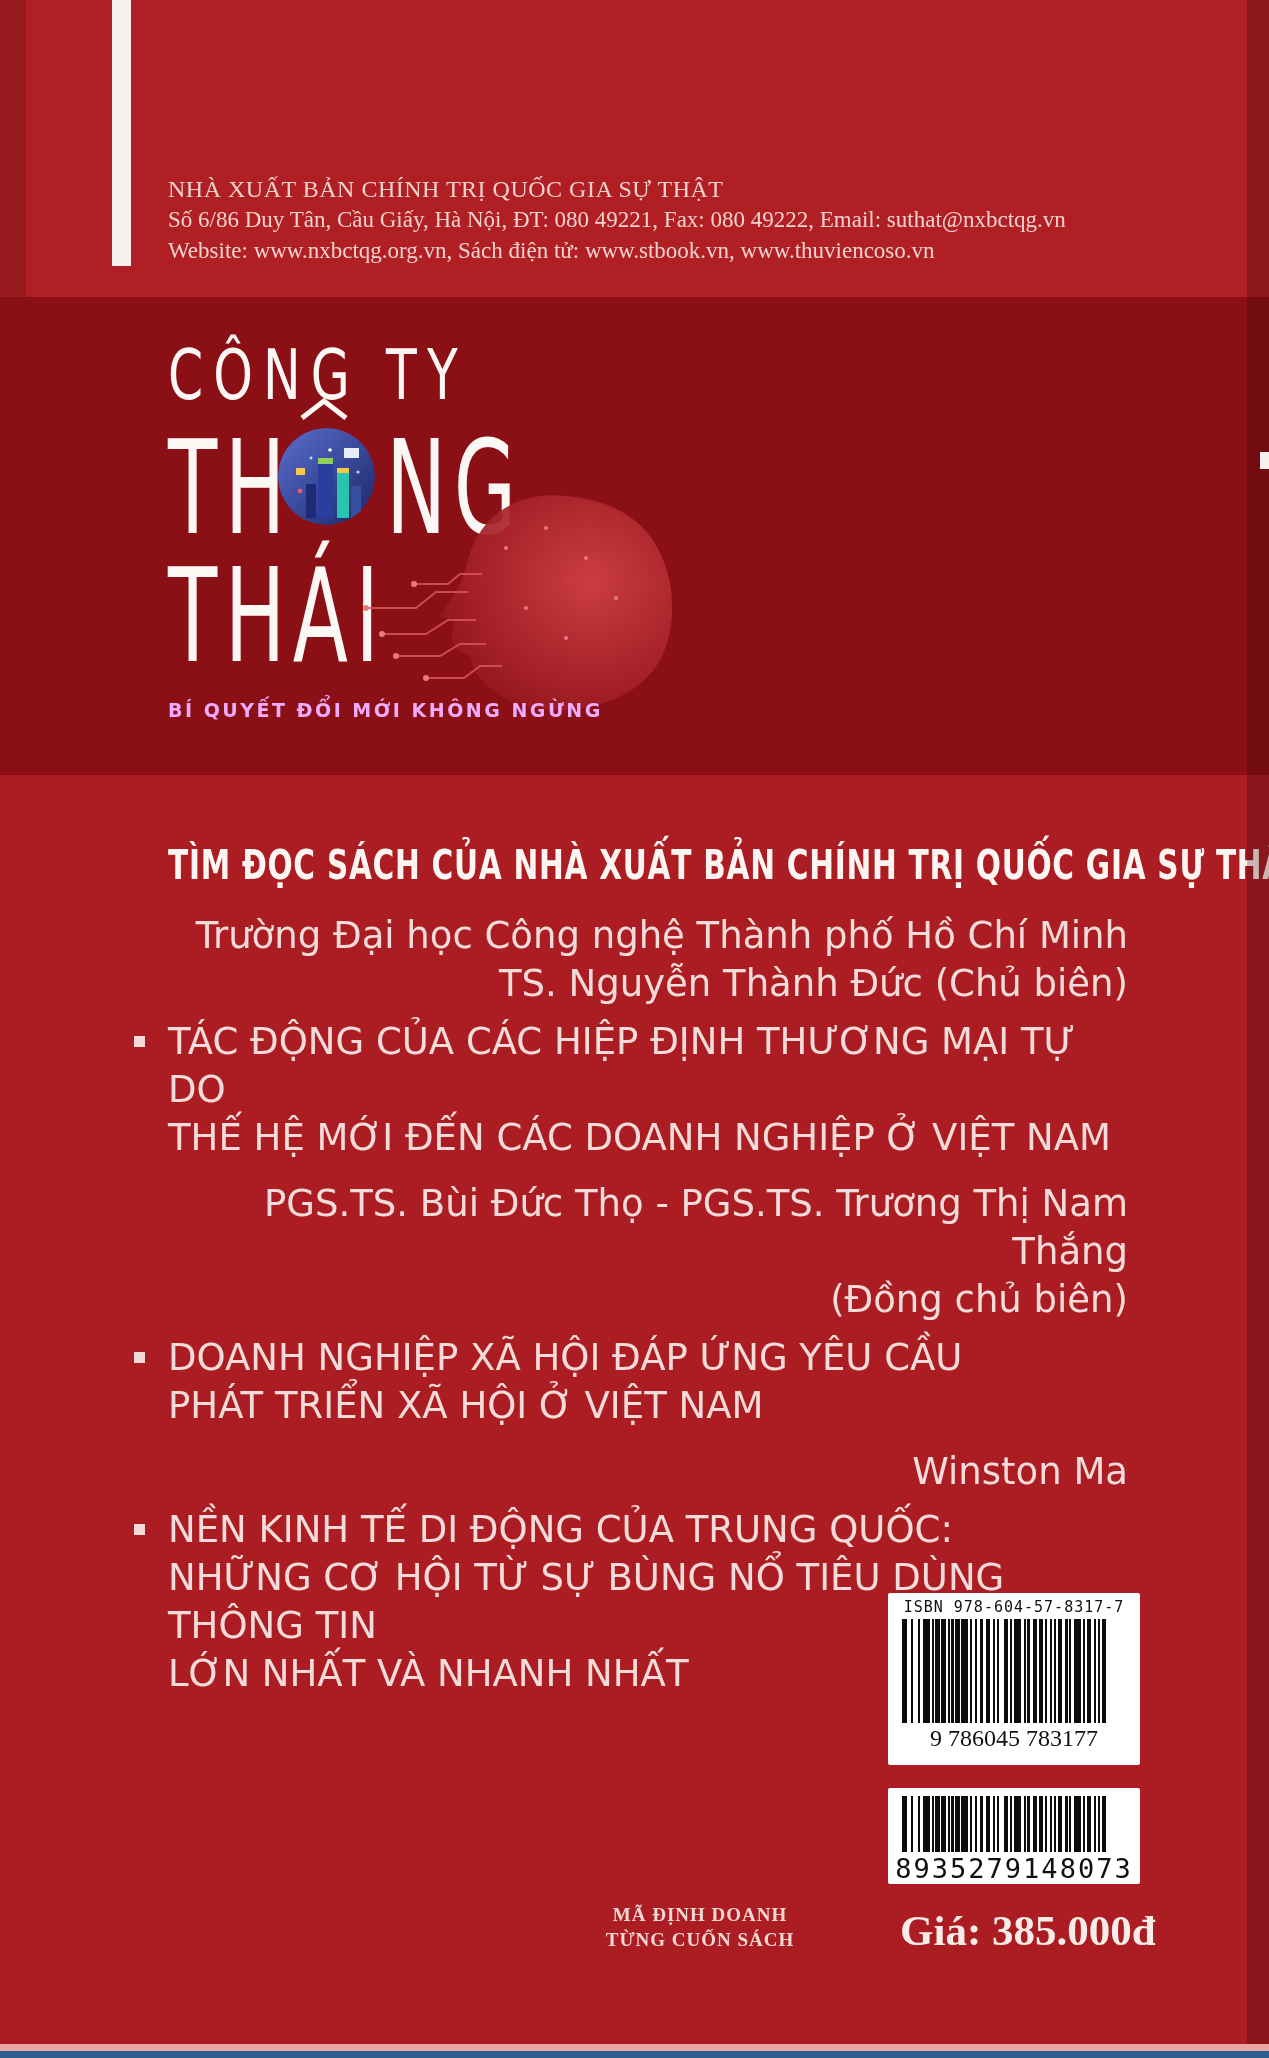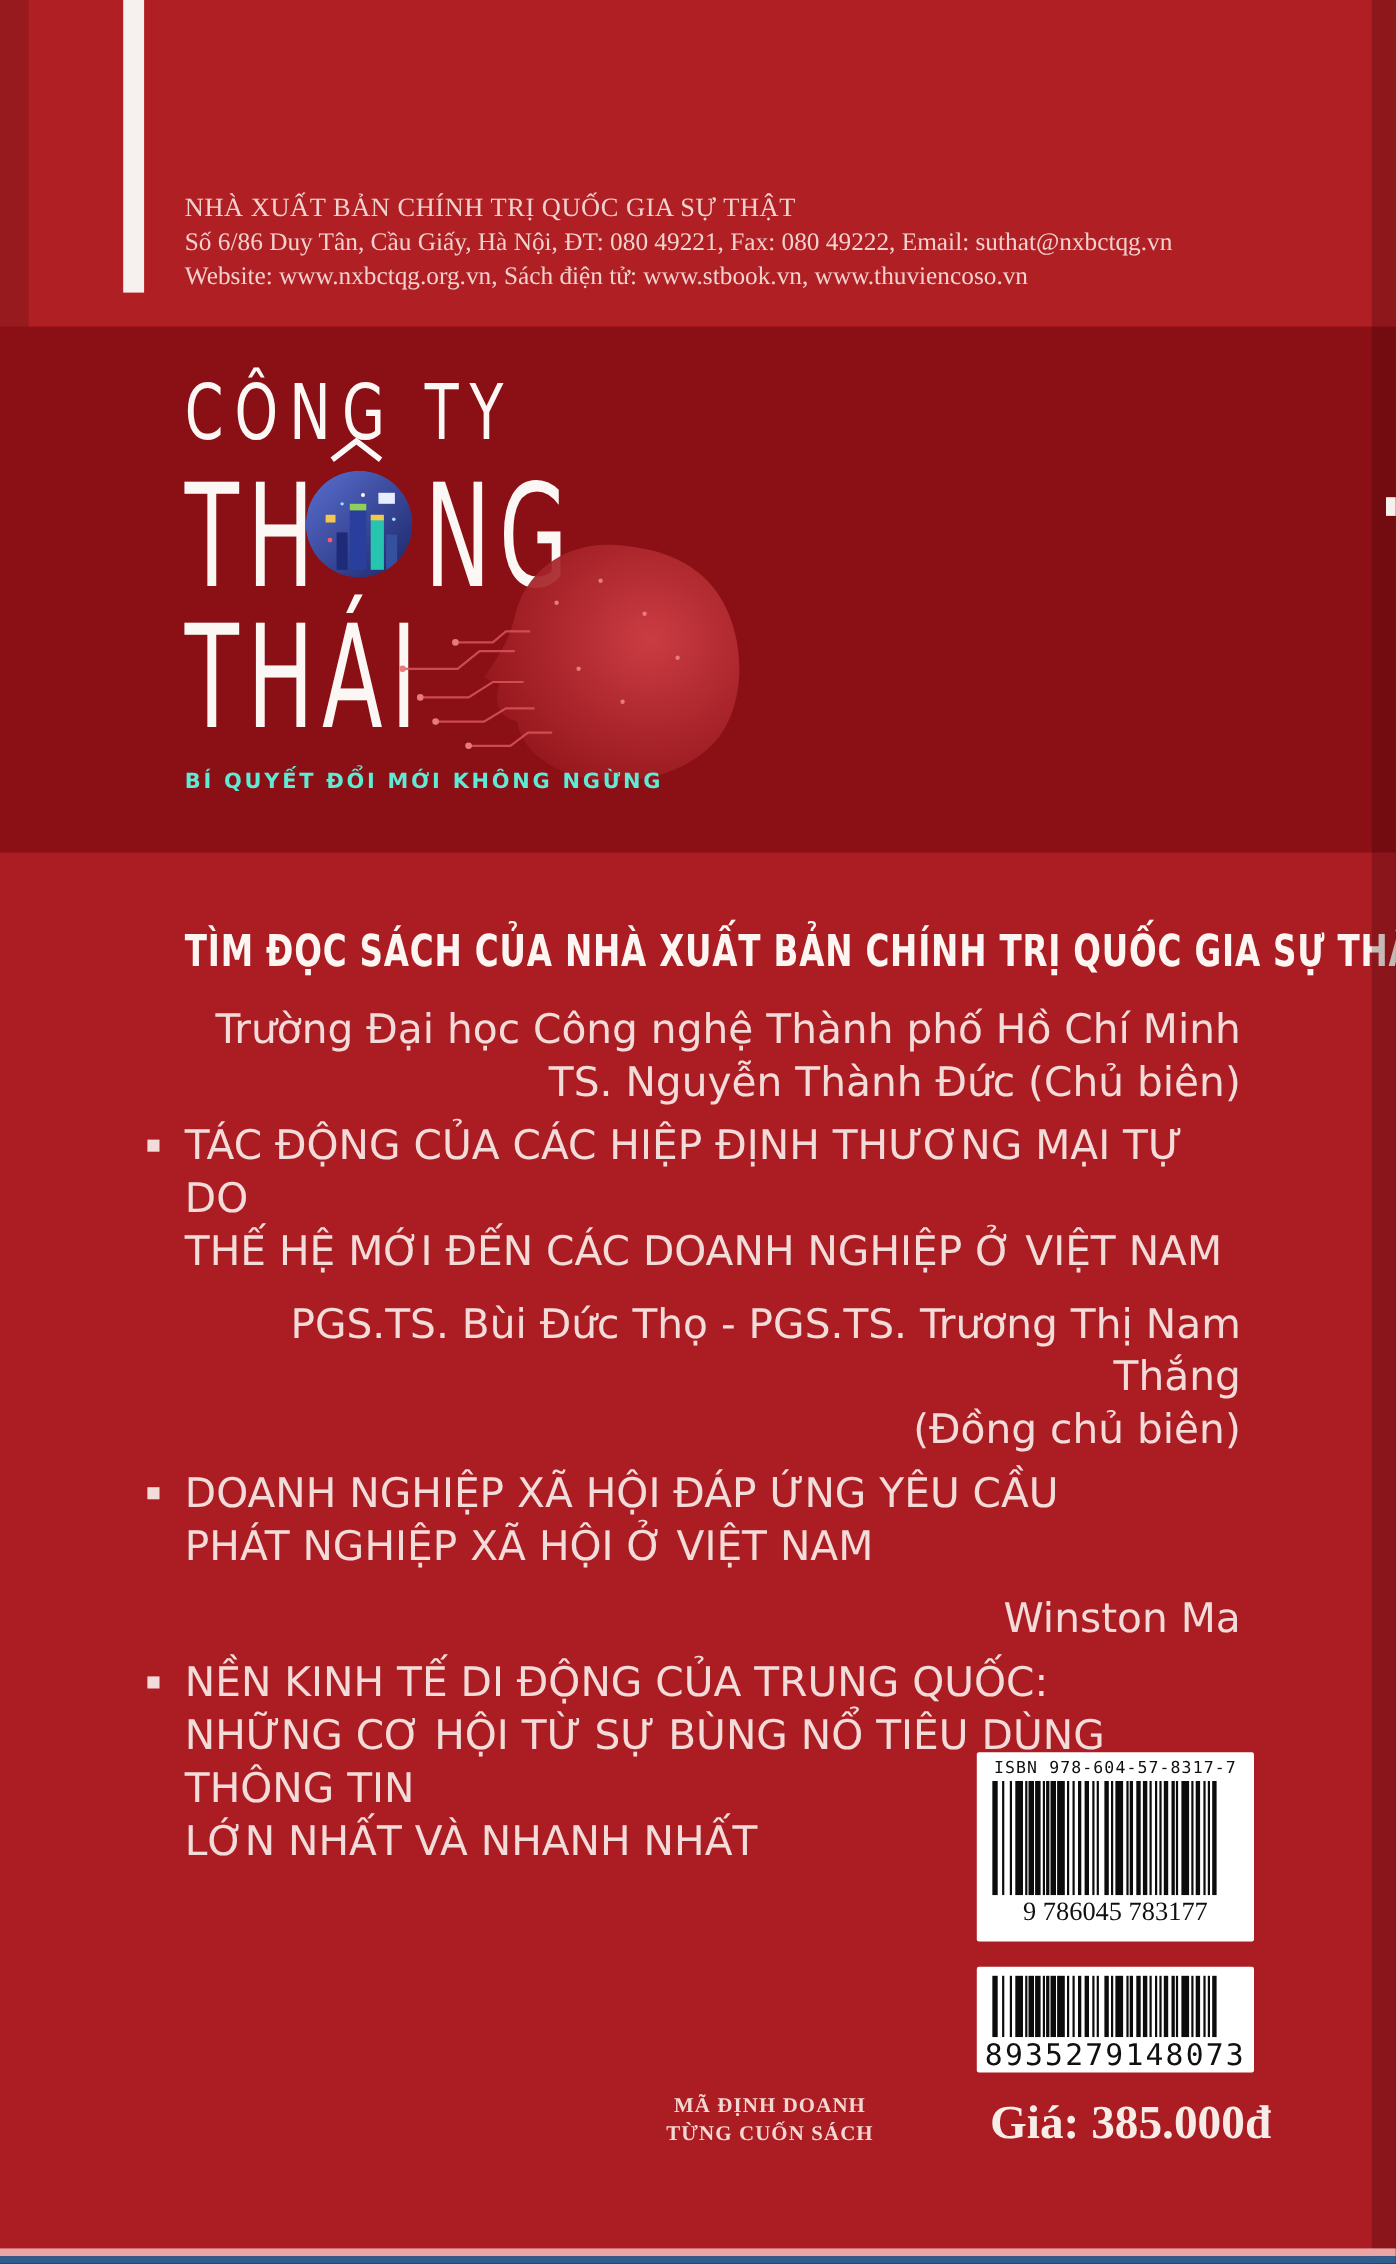--- a/index.html
+++ b/index.html
@@ -21,21 +21,21 @@
   .pub-line{font-size:23px;line-height:31px;}
   
   .ttl{position:absolute;color:#fbf7f4;line-height:1;transform-origin:left top;white-space:nowrap;}
   .ttl-1{left:168px;top:340px;font-size:70px;letter-spacing:14px;transform:scaleX(.72);}
   .ttl-2a{left:168px;top:423px;font-size:130px;letter-spacing:12px;transform:scaleX(.62);}
   .ttl-2b{left:386px;top:423px;font-size:130px;letter-spacing:12px;transform:scaleX(.62);}
   .ttl-3{left:168px;top:551px;font-size:130px;letter-spacing:12px;transform:scaleX(.62);}
   .o-circle{position:absolute;left:278px;top:428px;width:97px;height:97px;border-radius:50%;
             overflow:hidden;}
   .o-accent{position:absolute;left:296px;top:398px;width:56px;height:22px;}
-  .tagline{position:absolute;left:168px;top:699px;color:#5eead4;font-size:19px;
+  .tagline{position:absolute;left:168px;top:699px;color:#f0abfc;font-size:19px;
            font-weight:bold;letter-spacing:2.5px;white-space:nowrap;}
   .head-illu{position:absolute;left:356px;top:488px;width:330px;height:232px;pointer-events:none;}
   
   .heading{position:absolute;left:168px;top:842px;color:#fcf5f1;font-size:40px;font-weight:bold;
            transform:scaleX(.74);transform-origin:left top;white-space:nowrap;letter-spacing:1px;}
   .book-list{position:absolute;left:168px;top:912px;width:960px;color:#f2dbd8;
              font-size:37px;line-height:48px;}
   .entry{margin-bottom:18px;}
   .authors{margin-bottom:10px;text-align:right;}
   .btitle{position:relative;}
@@ -157,21 +157,21 @@
           <div>THẾ HỆ MỚI ĐẾN CÁC DOANH NGHIỆP Ở VIỆT NAM</div>
         </div>
       </div>
       <div class="entry">
         <div class="authors">
           <div>PGS.TS. Bùi Đức Thọ - PGS.TS. Trương Thị Nam Thắng</div>
           <div>(Đồng chủ biên)</div>
         </div>
         <div class="btitle">
           <div>DOANH NGHIỆP XÃ HỘI ĐÁP ỨNG YÊU CẦU</div>
-          <div>PHÁT NGHIỆP XÃ HỘI Ở VIỆT NAM</div>
+          <div>PHÁT TRIỂN XÃ HỘI Ở VIỆT NAM</div>
         </div>
       </div>
       <div class="entry">
         <div class="authors">
           <div>Winston Ma</div>
         </div>
         <div class="btitle">
           <div>NỀN KINH TẾ DI ĐỘNG CỦA TRUNG QUỐC:</div>
           <div>NHỮNG CƠ HỘI TỪ SỰ BÙNG NỔ TIÊU DÙNG THÔNG TIN</div>
           <div>LỚN NHẤT VÀ NHANH NHẤT</div>

